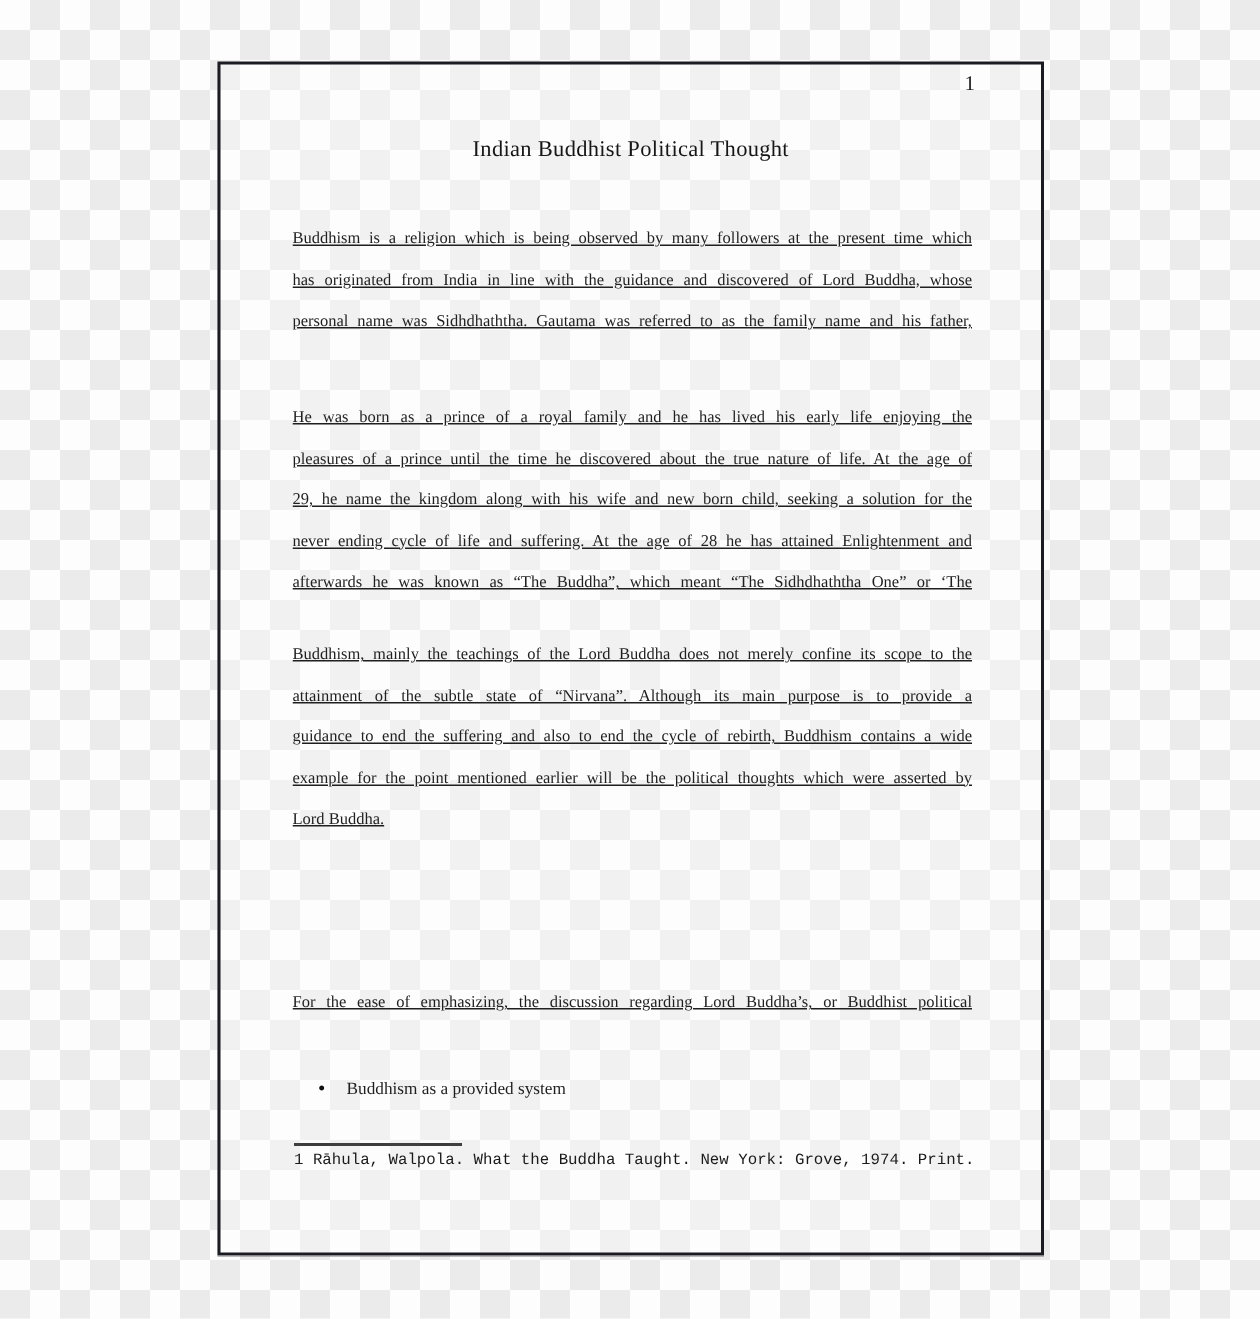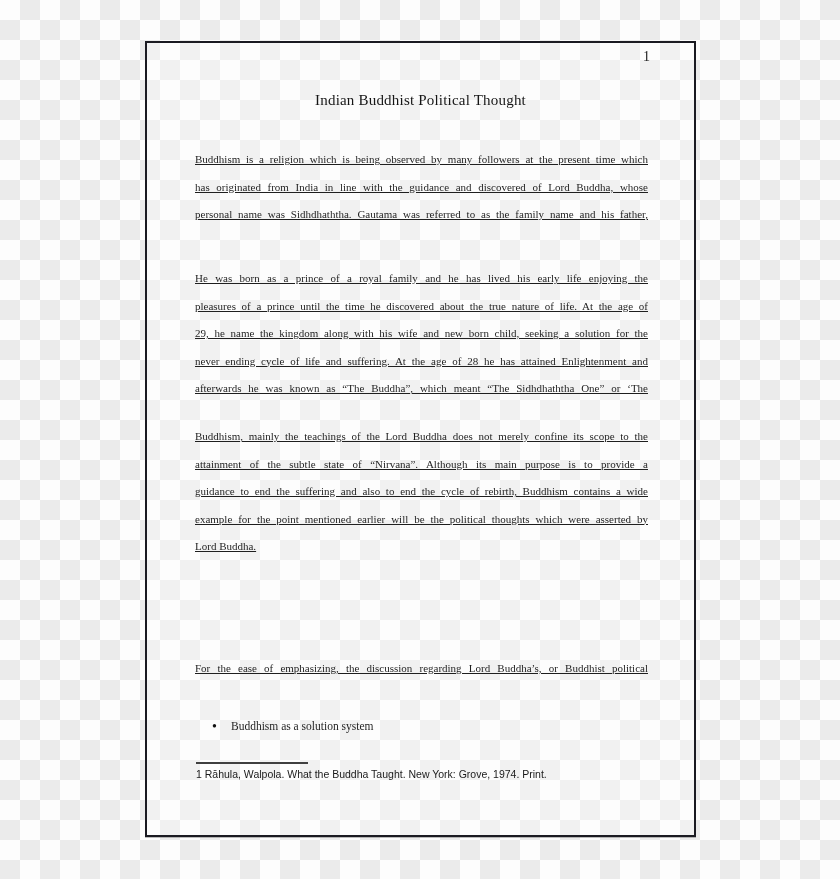--- a/index.html
+++ b/index.html
@@ -58,21 +58,21 @@
     content:"\2022";position:absolute;left:17px;top:0;
     font-size:14px;line-height:17px;color:#111;
   }
 
   .footnote-rule{
     position:absolute;left:49px;top:719px;width:112px;height:2px;
     background:#3f3f3f;
   }
   .footnote{
     position:absolute;left:49px;right:40px;top:724px;
-    font-family:Liberation Sans, sans-serif;font-size:10.5px;line-height:15px;
+    font-family:Liberation Mono, monospace;font-size:10.5px;line-height:15px;
     color:#1a1a1a;white-space:nowrap;overflow:hidden;
   }
 </style>
 </head>
 <body>
 
 <div class="canvas">
   <div class="page">
 
     <div class="page-number">1</div>
@@ -99,21 +99,21 @@
         <div class="tline">guidance to end the suffering and also to end the cycle of rebirth, Buddhism contains a wide</div>
         <div class="tline">example for the point mentioned earlier will be the political thoughts which were asserted by</div>
         <div class="tline tlast">Lord Buddha.</div>
       </div>
 
     <div class="para p4">
         <div class="tline">For the ease of emphasizing, the discussion regarding Lord Buddha’s, or Buddhist political</div>
       </div>
 
     <ul class="bullets">
-      <li>Buddhism as a solution system</li>
+      <li>Buddhism as a provided system</li>
     </ul>
 
     <div class="footnote-rule"></div>
 
     <div class="footnote">1 Rāhula, Walpola. What the Buddha Taught. New York: Grove, 1974. Print.</div>
 
   </div>
 </div>
 
 </body></html>

